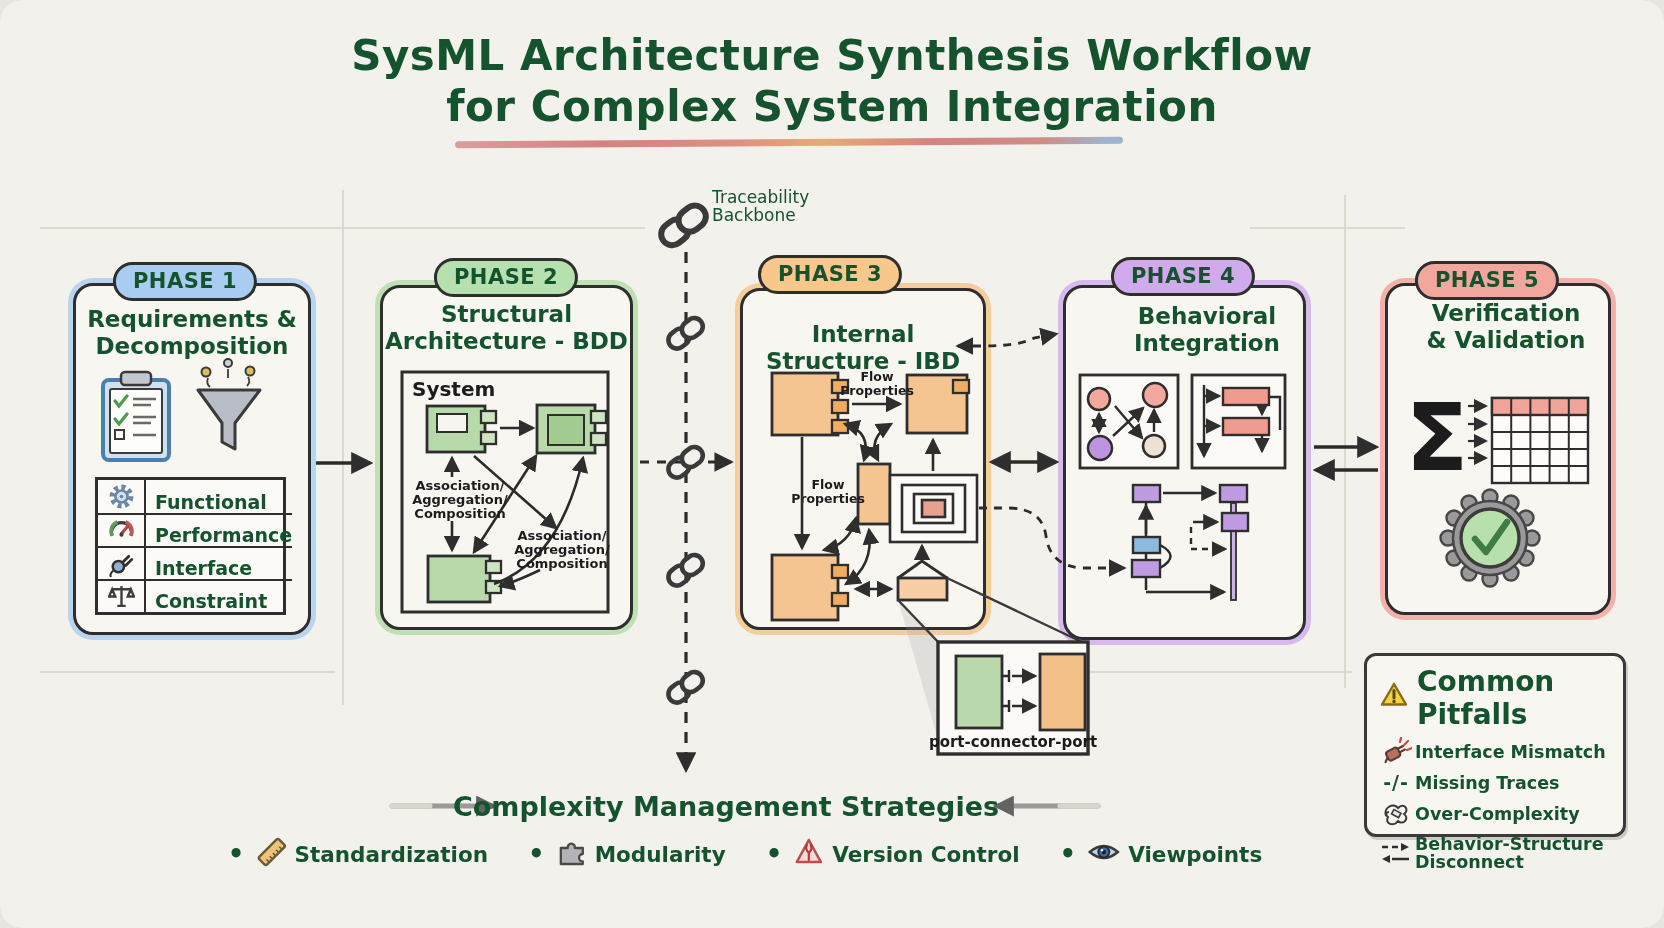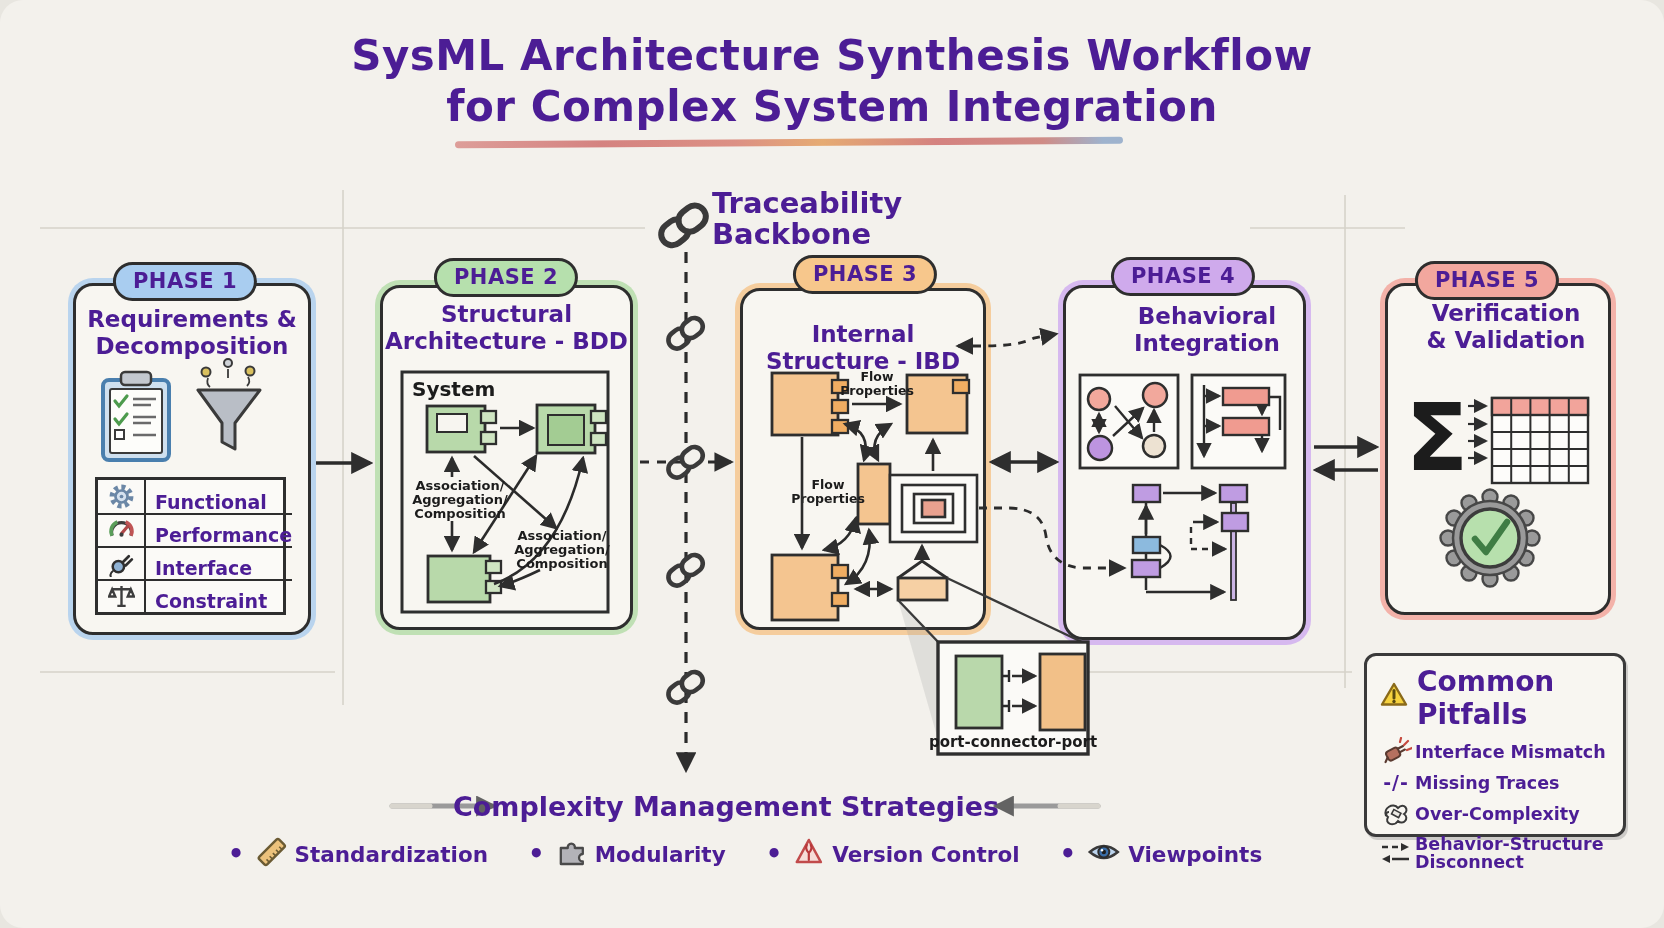--- a/index.html
+++ b/index.html
@@ -1,37 +1,37 @@
 <!DOCTYPE html>
 <html><head>
 <meta charset="utf-8">
 <style>
   html,body{margin:0;padding:0;background:#e8e6e0;}
   .stage{position:relative;width:1664px;height:928px;background:#f3f1ec;overflow:hidden;
-         font-family:"DejaVu Sans",sans-serif;color:#4c1d95;border-radius:23px;}
+         font-family:"DejaVu Sans",sans-serif;color:#14532d;border-radius:23px;}
   .abs{position:absolute;}
   
   .title{left:0;right:0;top:30px;text-align:center;font-weight:bold;font-size:42px;line-height:1.22;letter-spacing:.5px;z-index:4;}
   .underline{left:455px;top:139px;width:668px;height:7px;border-radius:4px;opacity:.85;z-index:4;
     background:linear-gradient(90deg,#d98f8a,#cf6f6d 22%,#d87f72 42%,#e39f5e 55%,#cf6f6d 72%,#c97a74 88%,#8fa8c8 97%);
     transform:rotate(-.4deg);}
   
   .card{position:absolute;box-sizing:border-box;border:3.5px solid #2e2e2e;border-radius:20px;background:#f8f6f1;z-index:1;}
   .badge{position:absolute;transform:translateX(-50%);box-sizing:border-box;border:3px solid #2e2e2e;border-radius:20px;
          padding:4px 17px 5px;font-weight:bold;font-size:21px;letter-spacing:.5px;white-space:nowrap;z-index:5;}
   .ptitle{position:absolute;text-align:center;font-weight:bold;font-size:23px;line-height:1.17;z-index:4;}
   
   .req-table{left:95px;top:477px;width:191px;height:138px;box-sizing:border-box;border:3px solid #2e2e2e;background:#fbfaf7;
              display:grid;grid-template-rows:repeat(4,1fr);z-index:4;}
   .req-row{display:flex;align-items:flex-end;border-top:2.5px solid #2e2e2e;}
   .req-row:first-child{border-top:none;}
   .req-ico{width:46px;align-self:stretch;display:flex;align-items:center;justify-content:center;border-right:2.5px solid #2e2e2e;}
   .req-label{padding-left:9px;font-weight:bold;font-size:19px;}
   
-  .bb-label{left:712px;top:188px;font-weight:bold;font-size:29px;line-height:1.08;z-index:4;}
+  .bb-label{left:712px;top:188px;font-weight:normal;font-size:17px;line-height:1.08;z-index:4;}
   
   .strat-title{left:726px;top:791px;transform:translateX(-50%);font-weight:bold;font-size:27px;white-space:nowrap;z-index:4;}
   .strat-row{left:745px;top:836px;transform:translateX(-50%);display:flex;align-items:center;gap:13px;white-space:nowrap;z-index:4;}
   .strat-item{display:flex;align-items:center;gap:7px;}
   .strat-item .bullet{font-size:26px;font-weight:bold;margin-right:4px;}
   .strat-item .lbl{font-weight:bold;font-size:21.5px;}
   .strat-gap{width:14px;}
   
   .pitfalls{left:1364px;top:653px;width:262px;height:184px;box-sizing:border-box;border:3px solid #3a3a3a;border-radius:12px;
             background:#f8f6f1;box-shadow:2px 3px 0 rgba(90,90,90,.25);padding:9px 12px;z-index:4;}
@@ -54,21 +54,21 @@
   <div class="abs underline"></div>
 
   <div class="card" style="left:73px;top:283px;width:238px;height:352px;box-shadow:0 0 0 5px #b9d4ee;"></div>
   <div class="card" style="left:380px;top:285px;width:253px;height:345px;box-shadow:0 0 0 5px #bfe0b4;"></div>
   <div class="card" style="left:740px;top:288px;width:246px;height:342px;box-shadow:0 0 0 5px #f5cd9d;"></div>
   <div class="card" style="left:1063px;top:285px;width:243px;height:355px;box-shadow:0 0 0 5px #d6b9ef;"></div>
   <div class="card" style="left:1385px;top:283px;width:226px;height:332px;box-shadow:0 0 0 5px #f3b2a9;"></div>
 
   <div class="badge" style="left:185px;top:262px;background:#a9cdf0;">PHASE 1</div>
   <div class="badge" style="left:506px;top:258px;background:#b6e0ad;">PHASE 2</div>
-  <div class="badge" style="left:865px;top:255px;background:#f7c78c;">PHASE 3</div>
+  <div class="badge" style="left:830px;top:255px;background:#f7c78c;">PHASE 3</div>
   <div class="badge" style="left:1183px;top:257px;background:#cfaaec;">PHASE 4</div>
   <div class="badge" style="left:1487px;top:261px;background:#f2a79e;">PHASE 5</div>
 
   <div class="ptitle" style="left:73px;top:306px;width:238px;">
     <div>Requirements &amp;</div>
       <div>Decomposition</div>
   </div>
   <div class="ptitle" style="left:380px;top:301px;width:253px;">
     <div>Structural</div>
       <div>Architecture - BDD</div>

